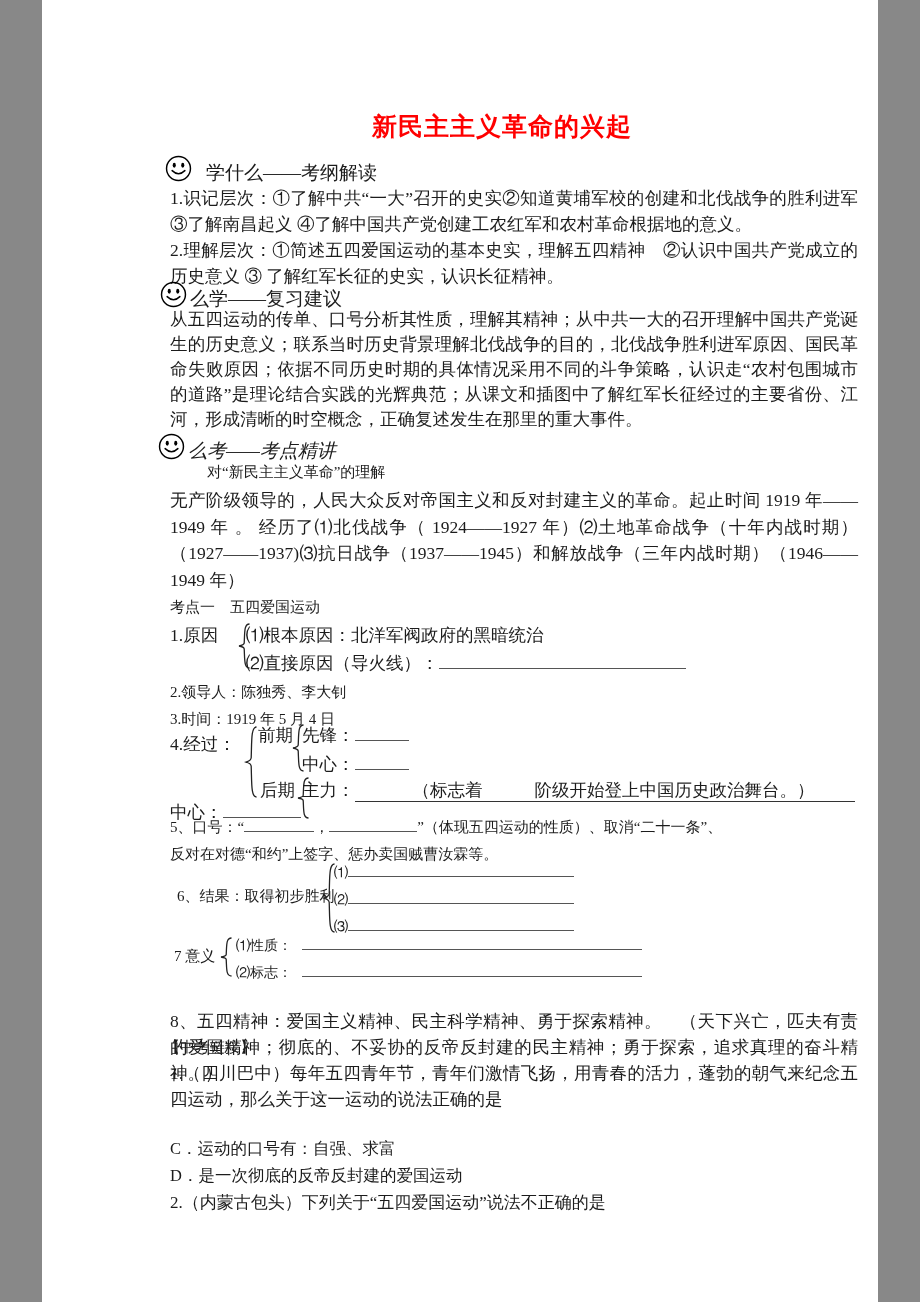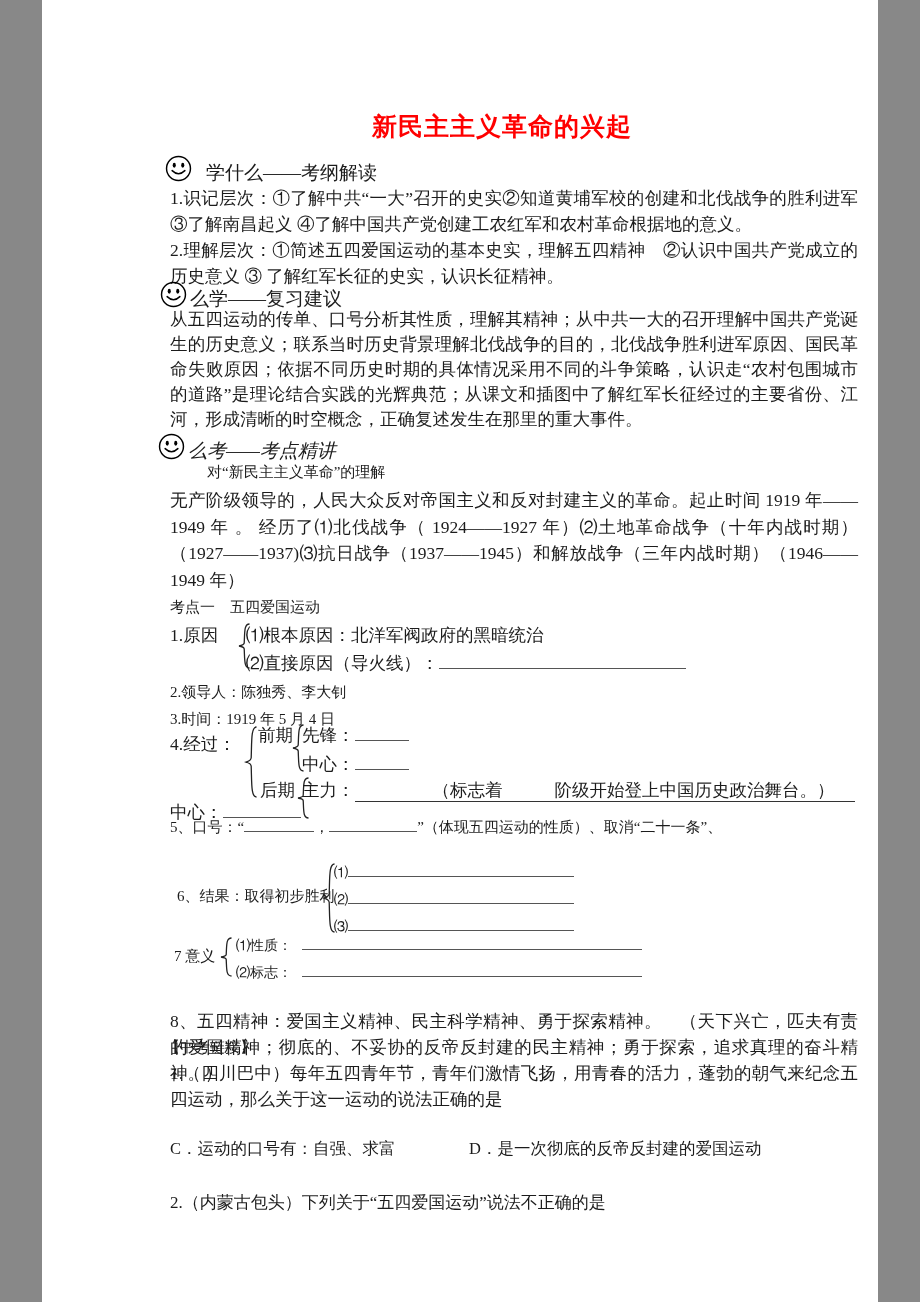--- a/index.html
+++ b/index.html
@@ -31,21 +31,20 @@
     height:15px;
     vertical-align:baseline;
   }
   .brace{position:absolute;}
   .row{position:absolute;white-space:nowrap;font-size:17.5px;line-height:22px;}
   .row-sm{position:absolute;white-space:nowrap;font-size:14px;line-height:18px;}
   .ul-span{
     display:inline-block;
     border-bottom:1.2px solid #333;
     white-space:nowrap;
-    text-align:center;
   }
   .spacer{display:inline-block;}
   .opt-row{display:flex;font-size:16.5px;line-height:27px;}
   .opt-a{width:299px;flex:0 0 auto;}
   .q-line{font-size:17px;line-height:27px;}
 </style>
 </head>
 <body>
 
 <div class="page">
@@ -134,20 +133,21 @@
       <svg width="14" height="42" viewBox="0 0 14 42">
           <path d="M12.5 1 C7 1, 7.8 8.4, 7.2 18.5 C6.9 20.2, 2 21, 2 21 C2 21, 6.9 21.8, 7.2 23.5 C7.8 33.6, 7 41, 12.5 41" fill="none" stroke="#222" stroke-width="1.3"></path>
         </svg>
     </span>
     <span class="row" style="top:55px;left:132px;"><span>主力：</span><span class="ul-span" style="width:500px;"><span class="spacer" style="width:58px;"></span><span>（标志着</span><span class="spacer" style="width:52px;"></span><span>阶级开始登上中国历史政治舞台。）</span></span></span>
     <span class="row" style="top:77px;left:0;"><span>中心：</span><span class="blank" style="width:78px;"></span></span>
   </div>
 
   <div class="abs" style="top:814px;left:128px;width:690px;">
     <div class="line"><span>5、口号：“</span><span class="blank" style="width:70px;"></span><span>，</span><span class="blank" style="width:88px;"></span><span>”（体现五四运动的性质）、取消“二十一条”、</span></div>
+    <div class="line">反对在对德“和约”上签字、惩办卖国贼曹汝霖等。</div>
   </div>
 
   <div class="abs" style="top:860px;left:128px;width:690px;height:78px;">
     <span class="row-sm" style="top:27px;left:7px;font-size:15px;">6、结果：取得初步胜利</span>
     <span class="brace" style="top:3px;left:152px;">
       <svg width="14" height="70" viewBox="0 0 14 70">
           <path d="M12.5 1 C7 1, 7.8 14, 7.2 30.8 C6.9 33.6, 2 35, 2 35 C2 35, 6.9 36.4, 7.2 39.2 C7.8 56, 7 69, 12.5 69" fill="none" stroke="#222" stroke-width="1.3"></path>
         </svg>
     </span>
     <span class="row-sm" style="top:4px;left:164px;"><span>⑴</span><span class="blank" style="width:226px;height:12px;"></span></span>
@@ -163,19 +163,19 @@
         </svg>
     </span>
     <span class="row-sm" style="top:7px;left:66px;"><span>⑴性质：</span><span class="spacer" style="width:10px;"></span><span class="blank" style="width:340px;height:12px;"></span></span>
     <span class="row-sm" style="top:34px;left:66px;"><span>⑵标志：</span><span class="spacer" style="width:10px;"></span><span class="blank" style="width:340px;height:12px;"></span></span>
   </div>
 
   <div class="abs para" style="top:982px;left:128px;width:688px;margin-top:26px;">8、五四精神：爱国主义精神、民主科学精神、勇于探索精神。　（天下兴亡，匹夫有责的爱国精神；彻底的、不妥协的反帝反封建的民主精神；勇于探索，追求真理的奋斗精神。）</div>
 
   <div class="abs line" style="top:1034px;left:123px;">【中考链接】</div>
   <div class="abs para" style="top:1060px;left:128px;width:688px;">1.（四川巴中）每年五四青年节，青年们激情飞扬，用青春的活力，蓬勃的朝气来纪念五四运动，那么关于这一运动的说法正确的是</div>
-  <div class="abs opt-row" style="top:1135px;left:128px;width:688px;">
+  <div class="abs opt-row" style="top:1135px;left:128px;width:688px;flex-direction:column;">
     <span class="opt-a">C．运动的口号有：自强、求富</span>
     <span>D．是一次彻底的反帝反封建的爱国运动</span>
   </div>
   <div class="abs q-line" style="top:1153px;left:128px;margin-top:36px;">2.（内蒙古包头）下列关于“五四爱国运动”说法不正确的是</div>
 
 </div>
 
 </body></html>

